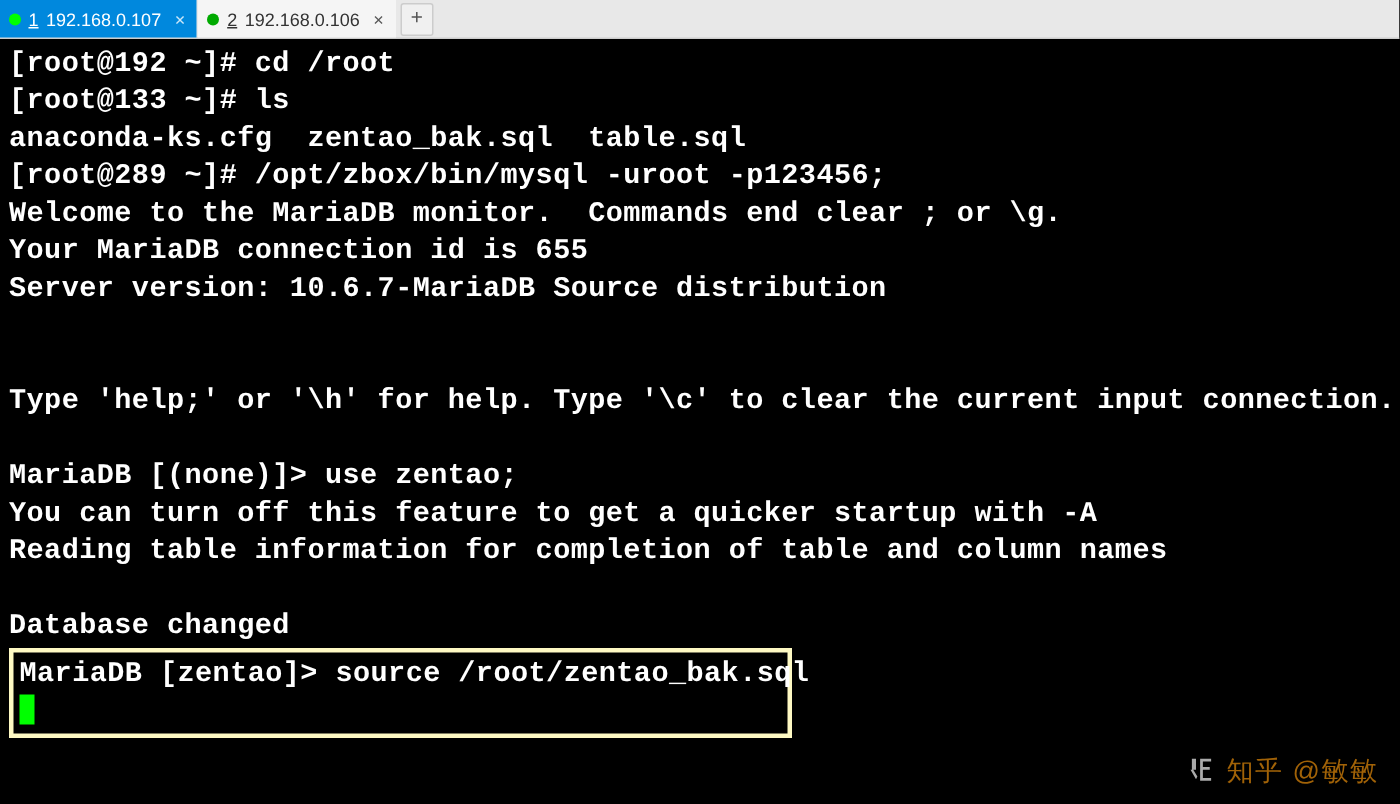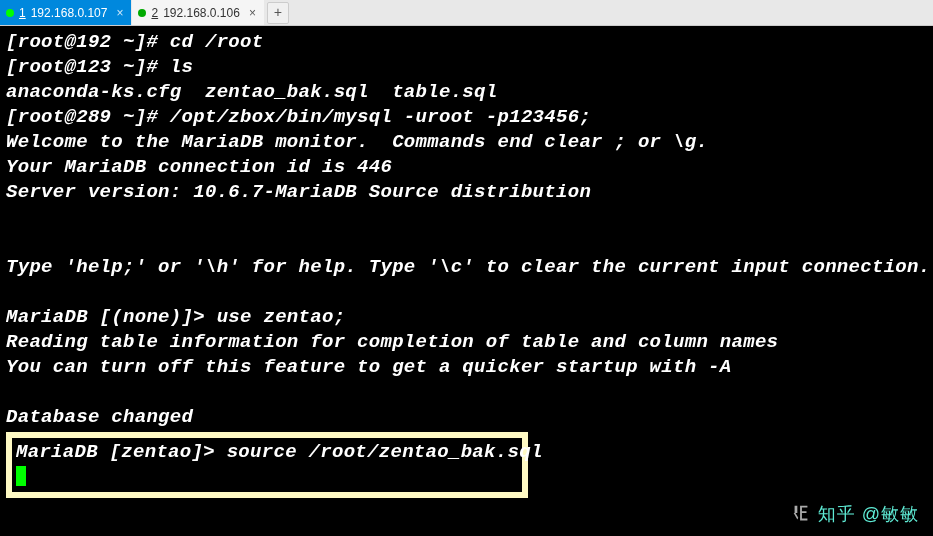--- a/index.html
+++ b/index.html
@@ -67,43 +67,42 @@
       border: 1px solid #ccc;
       border-radius: 2px;
     }
     .terminal {
       padding: 4px 6px;
       color: #fff;
       font-size: 19px;
       line-height: 25px;
       letter-spacing: 0.3px;
       font-weight: bold;
-      font-style: italic;
     }
     .terminal .line { white-space: pre; }
     .highlight-box {
-      border: 6px solid #fef9c3;
+      border: 3px solid #fef9c3;
       padding: 2px 4px;
       margin-top: 2px;
       display: inline-block;
       width: 522px;
     }
     .cursor-block {
       display: inline-block;
       width: 10px;
       height: 20px;
       background: #00ff00;
       vertical-align: text-bottom;
       margin-bottom: 2px;
     }
     .watermark {
       position: absolute;
       bottom: 10px;
       right: 14px;
-      color: #5eead4;
+      color: #a16207;
       font-family: Arial, "Microsoft YaHei", sans-serif;
       font-size: 18px;
       display: flex;
       align-items: center;
       gap: 6px;
       font-weight: normal;
       letter-spacing: 1px;
     }
     .wm-icon {
       width: 22px;
@@ -127,33 +126,33 @@
     <span>192.168.0.106</span>
     <span class="closex">×</span>
   </div>
   <div class="add-tab">
     <span>+</span>
   </div>
 </div>
 
 <div class="terminal">
   <div class="line">[root@192 ~]# cd /root</div>
-  <div class="line">[root@123 ~]# ls</div>
+  <div class="line">[root@133 ~]# ls</div>
   <div class="line">anaconda-ks.cfg  zentao_bak.sql  table.sql</div>
   <div class="line">[root@289 ~]# /opt/zbox/bin/mysql -uroot -p123456;</div>
   <div class="line">Welcome to the MariaDB monitor.  Commands end clear ; or \g.</div>
-  <div class="line">Your MariaDB connection id is 446</div>
+  <div class="line">Your MariaDB connection id is 655</div>
   <div class="line">Server version: 10.6.7-MariaDB Source distribution</div>
   <div class="line"> </div>
   <div class="line"> </div>
   <div class="line">Type 'help;' or '\h' for help. Type '\c' to clear the current input connection.</div>
   <div class="line"> </div>
   <div class="line">MariaDB [(none)]&gt; use zentao;</div>
+  <div class="line">You can turn off this feature to get a quicker startup with -A</div>
   <div class="line">Reading table information for completion of table and column names</div>
-  <div class="line">You can turn off this feature to get a quicker startup with -A</div>
   <div class="line"> </div>
   <div class="line">Database changed</div>
   <div class="highlight-box">
     <span class="line">MariaDB [zentao]&gt; source /root/zentao_bak.sql</span><span class="cursor-block"></span>
   </div>
 </div>
 
 <div class="watermark">
   <svg class="wm-icon" viewBox="0 0 24 24">
       <path d="M5 3h3v8H6l3 5-1 2-4-7h1V3zm6 0h8v2h-6v4h5v2h-5v6h6v2h-8V3z"></path>

